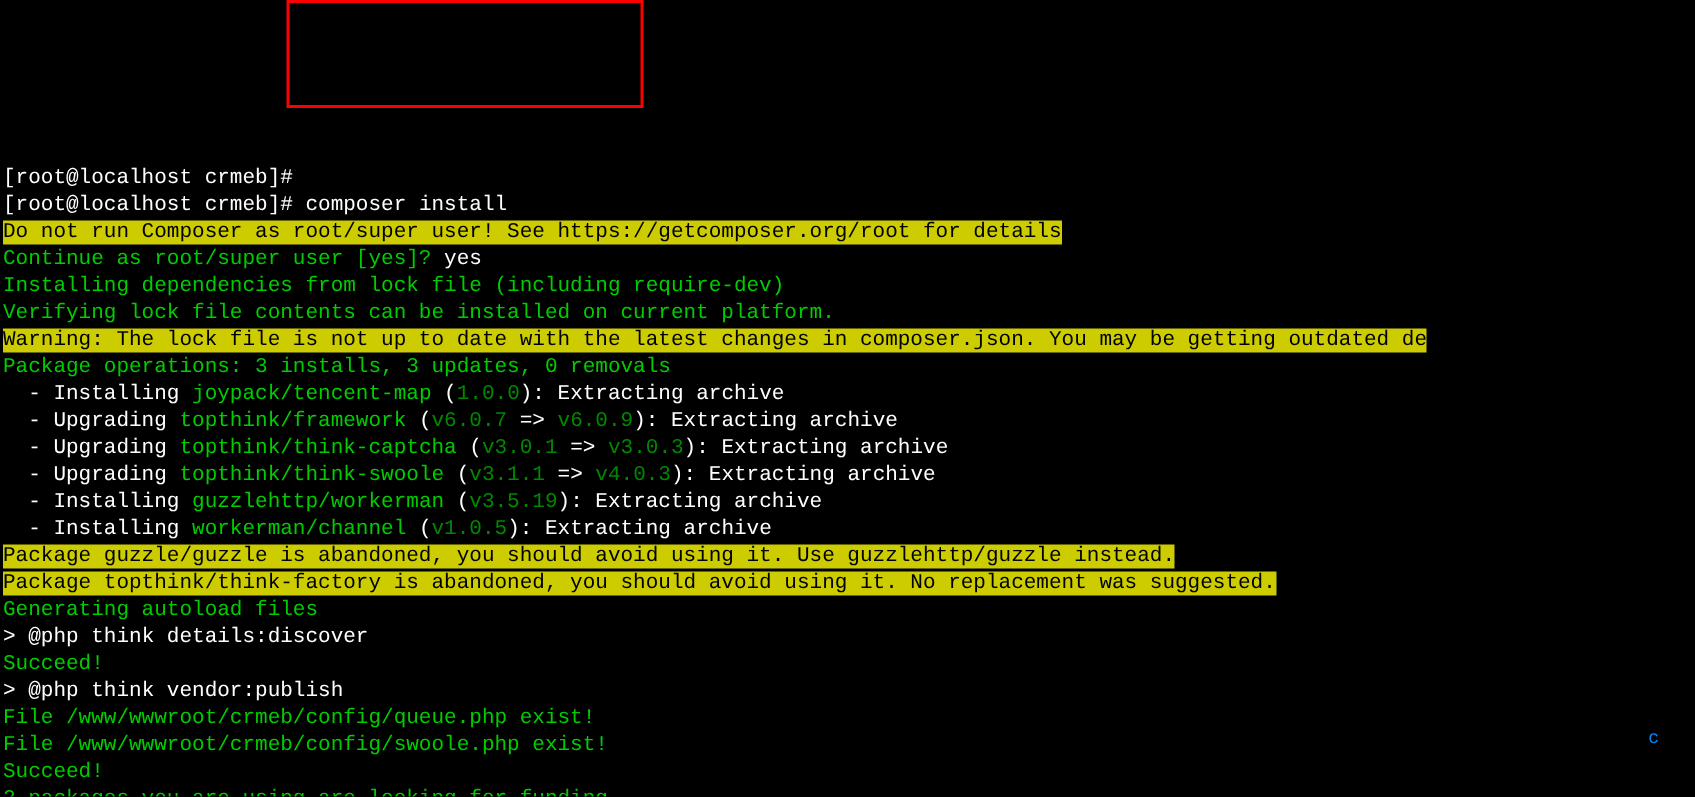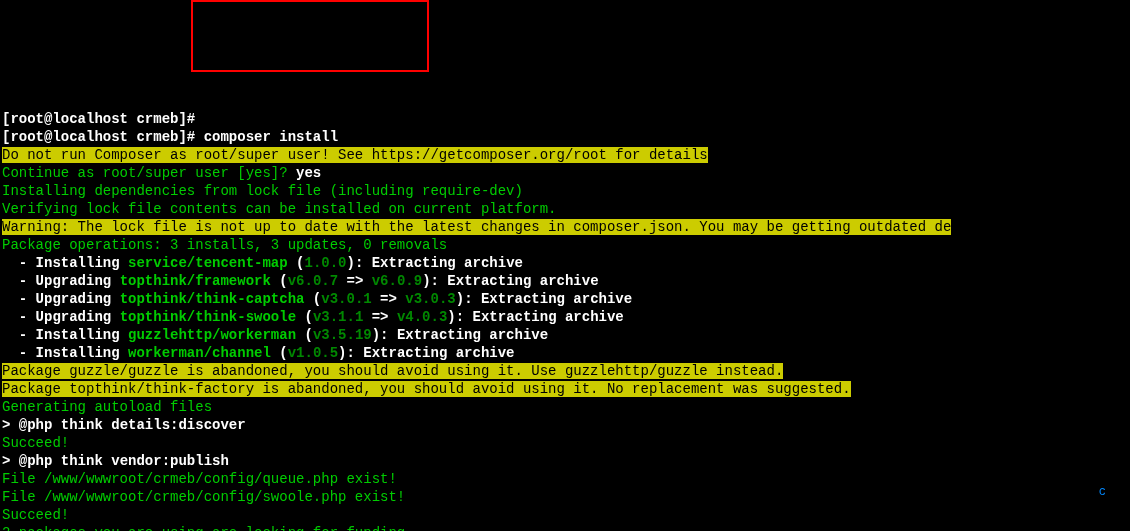--- a/index.html
+++ b/index.html
@@ -13,21 +13,21 @@
       font-size: 14px;
       line-height: 18px;
       color: #fff;
       padding: 2px;
       white-space: pre;
       overflow: hidden;
       width: 1130px;
       height: 531px;
       position: relative;
     }
-    .white { color: #ffffff; font-weight: bold; }
+    .white { color: #ffffff; }
     .green { color: #00cc00; margin-top: 44px; }
     .green-dark { color: #008800; text-align: right; }
     .yellow-bg { background-color: #cccc00; color: #000000; }
     .redbox {
       position: absolute;
       border: 2px solid #ff0000;
       top: 0px;
       left: 191px;
       width: 238px;
       height: 72px;
@@ -49,21 +49,21 @@
 <div class="redbox"></div>
 <div class="dot">c</div>
 <div><span class="white">[root@localhost crmeb]# </span>
 <span class="white">[root@localhost crmeb]# </span><span class="white">composer install</span>
 <span class="yellow-bg">Do not run Composer as root/super user! See https://getcomposer.org/root for details</span>
 <span class="green">Continue as root/super user [yes]? </span><span class="white">yes</span>
 <span class="green">Installing dependencies from lock file (including require-dev)</span>
 <span class="green">Verifying lock file contents can be installed on current platform.</span>
 <span class="yellow-bg">Warning: The lock file is not up to date with the latest changes in composer.json. You may be getting outdated de</span>
 <span class="green">Package operations: 3 installs, 3 updates, 0 removals</span>
-<span class="white"><span>  - Installing </span><span class="green">service/tencent-map</span><span> (</span><span class="green-dark">1.0.0</span><span>): Extracting archive</span></span>
+<span class="white"><span>  - Installing </span><span class="green">joypack/tencent-map</span><span> (</span><span class="green-dark">1.0.0</span><span>): Extracting archive</span></span>
 <span class="white"><span>  - Upgrading </span><span class="green">topthink/framework</span><span> (</span><span class="green-dark">v6.0.7</span><span> =&gt; </span><span class="green-dark">v6.0.9</span><span>): Extracting archive</span></span>
 <span class="white"><span>  - Upgrading </span><span class="green">topthink/think-captcha</span><span> (</span><span class="green-dark">v3.0.1</span><span> =&gt; </span><span class="green-dark">v3.0.3</span><span>): Extracting archive</span></span>
 <span class="white"><span>  - Upgrading </span><span class="green">topthink/think-swoole</span><span> (</span><span class="green-dark">v3.1.1</span><span> =&gt; </span><span class="green-dark">v4.0.3</span><span>): Extracting archive</span></span>
 <span class="white"><span>  - Installing </span><span class="green">guzzlehttp/workerman</span><span> (</span><span class="green-dark">v3.5.19</span><span>): Extracting archive</span></span>
 <span class="white"><span>  - Installing </span><span class="green">workerman/channel</span><span> (</span><span class="green-dark">v1.0.5</span><span>): Extracting archive</span></span>
 <span class="yellow-bg">Package guzzle/guzzle is abandoned, you should avoid using it. Use guzzlehttp/guzzle instead.</span>
 <span class="yellow-bg">Package topthink/think-factory is abandoned, you should avoid using it. No replacement was suggested.</span>
 <span class="green">Generating autoload files</span>
 <span class="white"><span>&gt; </span><span>@php think details:discover</span></span>
 <span class="green">Succeed!</span>

